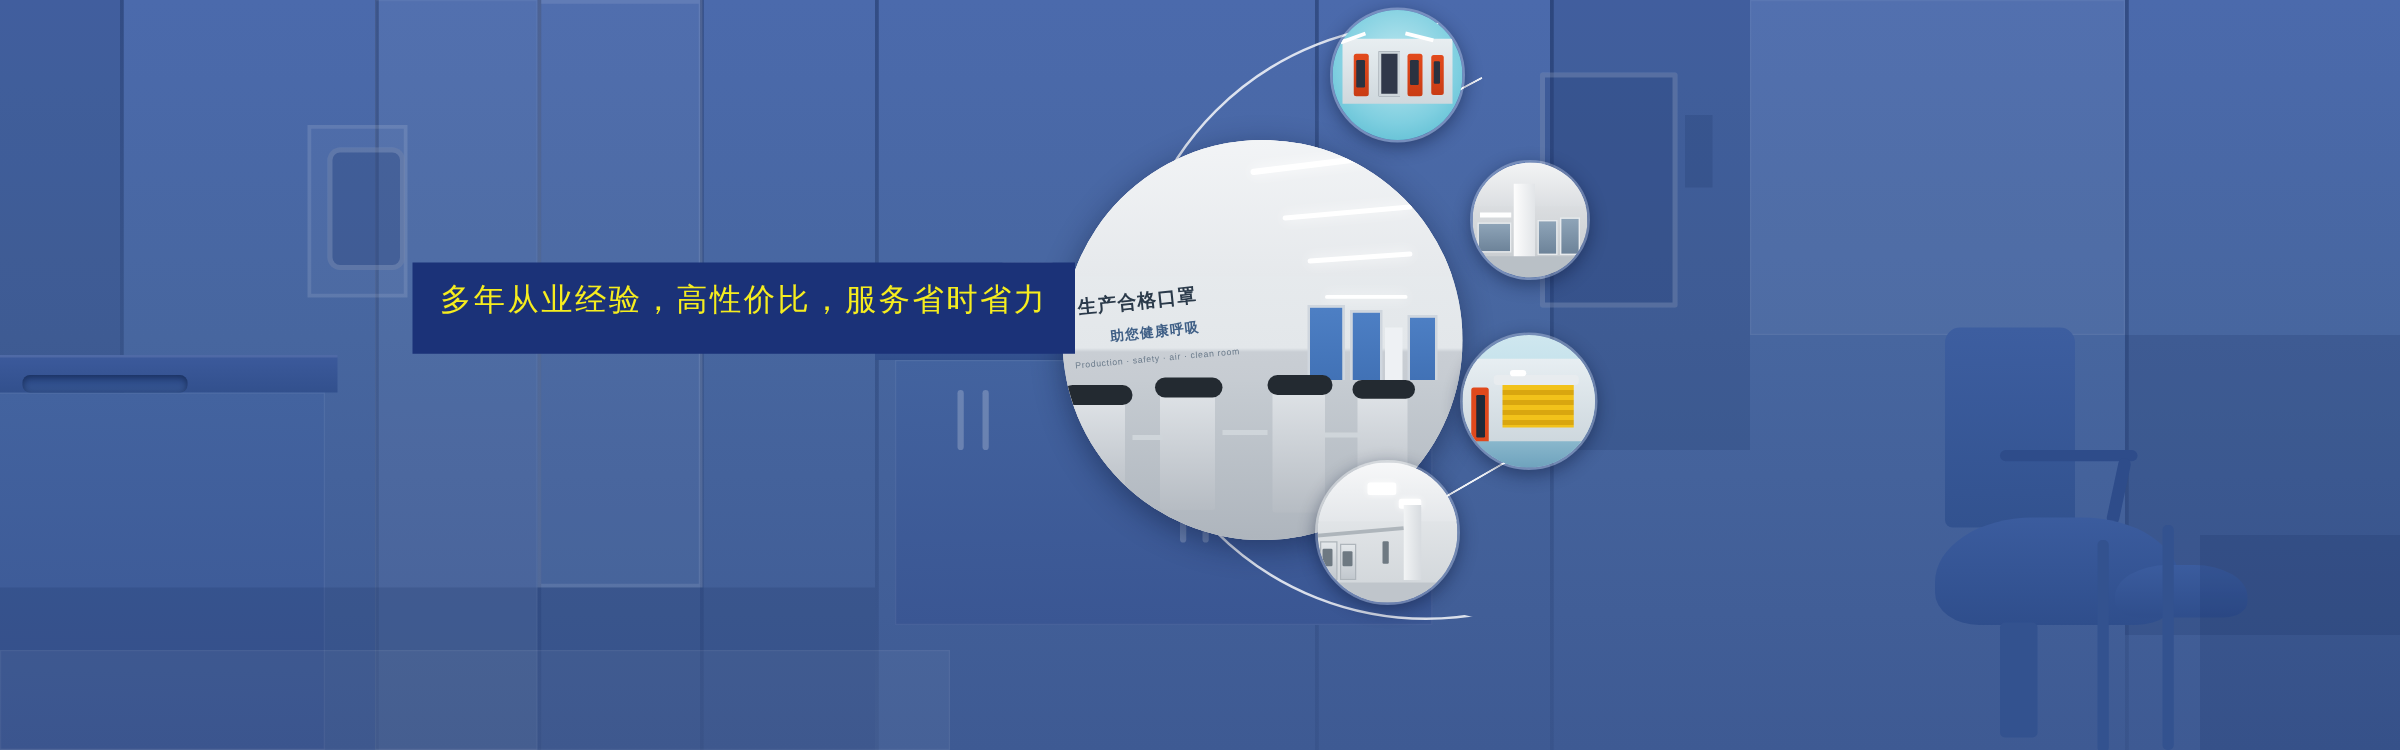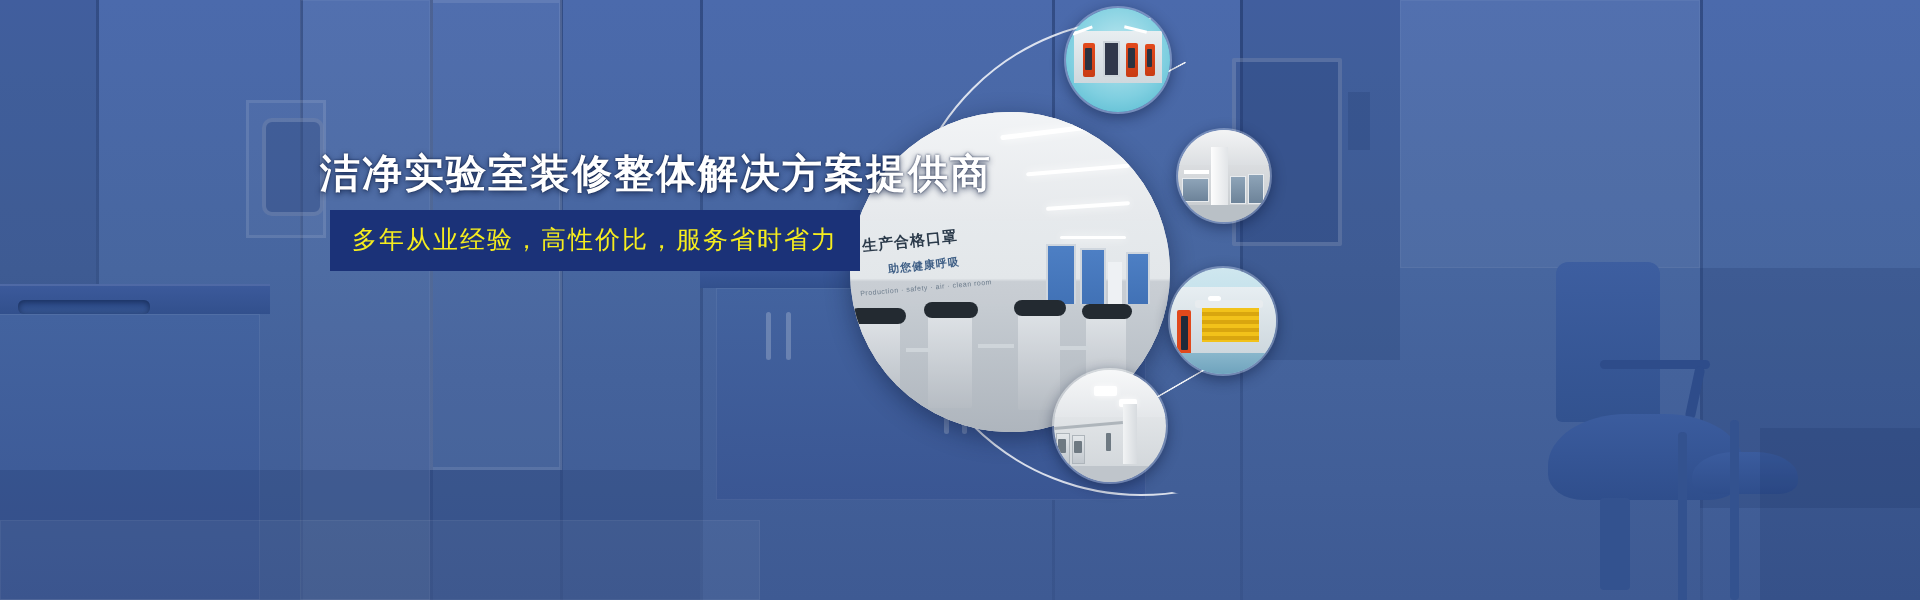--- a/index.html
+++ b/index.html
@@ -47,21 +47,21 @@
   .chair-post{ position:absolute; background:#33528f; border-radius:4px; }
   .chair-arm{ position:absolute; background:#2e4c8a; border-radius:6px; }
 
   
   .headline{ position:absolute; left:320px; top:146px; z-index:40;
              font-size:40px; font-weight:bold; color:#ffffff; letter-spacing:2px;
              text-shadow:0 2px 6px rgba(10,24,60,.75), 0 0 2px rgba(10,24,60,.9);
              white-space:nowrap; }
 
   .subbar{ position:absolute; left:330px; top:210px; z-index:40;
-           background:#1b3278; padding:13px 22px 15px 22px; }
+           background:#1b3278; padding:13px 22px 27px 22px; }
   .subtitle{ font-size:25px; color:#f6ed1e; letter-spacing:2px; white-space:nowrap;
              font-weight:normal; }
 
   
   .cluster{ position:absolute; left:820px; top:0; width:680px; height:600px; z-index:30; }
   .orbit{ position:absolute; left:82px; top:18px; width:478px; height:478px;
           border:2px solid rgba(255,255,255,.85); border-radius:50%;
           clip-path: polygon(0 0, 52% 0, 52% 8%, 16% 30%, 6% 62%, 26% 92%, 60% 100%, 0 100%);
           opacity:.95; }
 
@@ -190,21 +190,20 @@
     <div class="chair-arm" style="left:1600px;top:360px;width:110px;height:9px"></div>
     <div class="chair-arm" style="left:1690px;top:366px;width:10px;height:54px;transform:rotate(12deg)"></div>
     <div class="chair-seat" style="left:1548px;top:414px;width:196px;height:86px"></div>
     <div class="chair-post" style="left:1600px;top:498px;width:30px;height:92px"></div>
     <div class="chair-seat" style="left:1692px;top:452px;width:106px;height:42px"></div>
     <div class="chair-post" style="left:1678px;top:432px;width:9px;height:170px"></div>
     <div class="chair-post" style="left:1730px;top:420px;width:9px;height:180px"></div>
     <div class="walldark" style="left:1760px;top:428px;width:160px;height:172px"></div>
   </div>
 
-  <div class="headline">洁净实验室装修整体解决方案提供商</div>
 
   <div class="subbar">
     <div class="subtitle">多年从业经验，高性价比，服务省时省力</div>
   </div>
 
   <div class="cluster">
 
     <div class="orbit"></div>
 
     <div class="link" style="left:300px;top:96px;width:74px;transform:rotate(-28deg)"></div>

